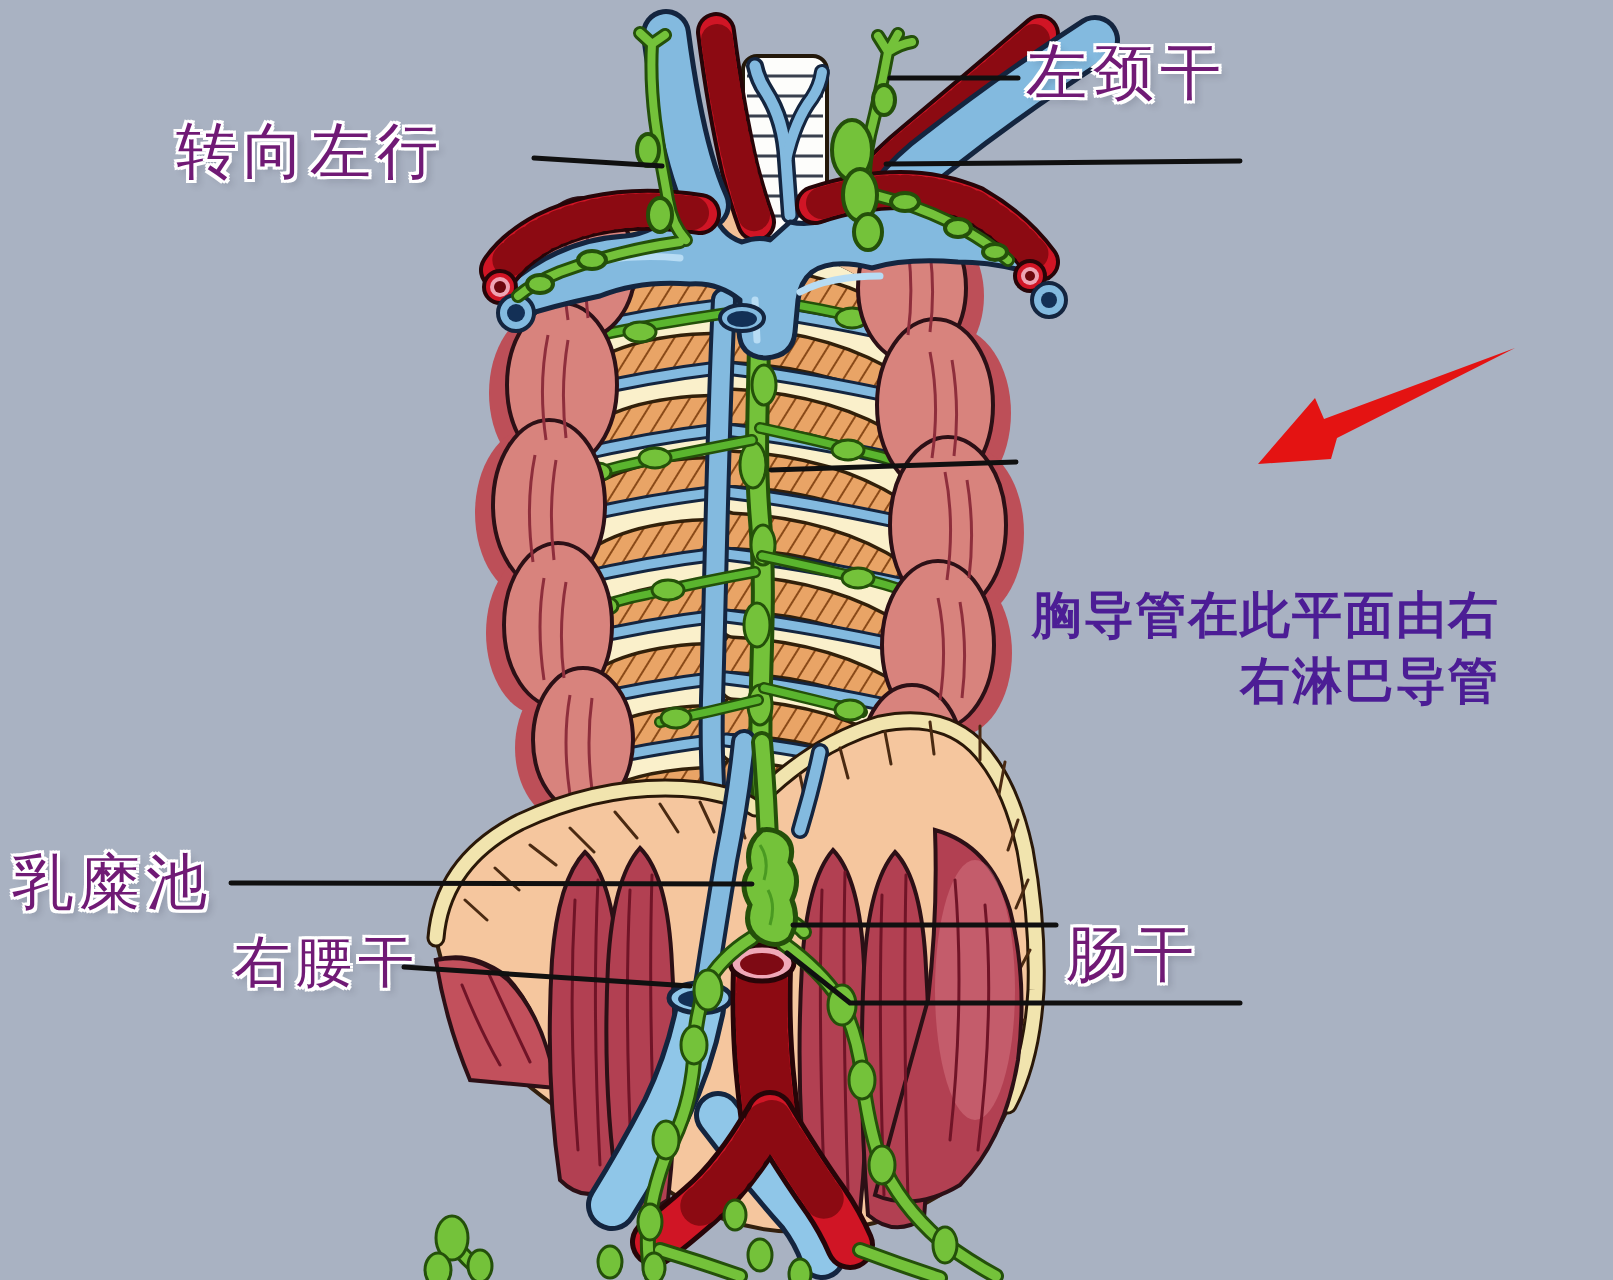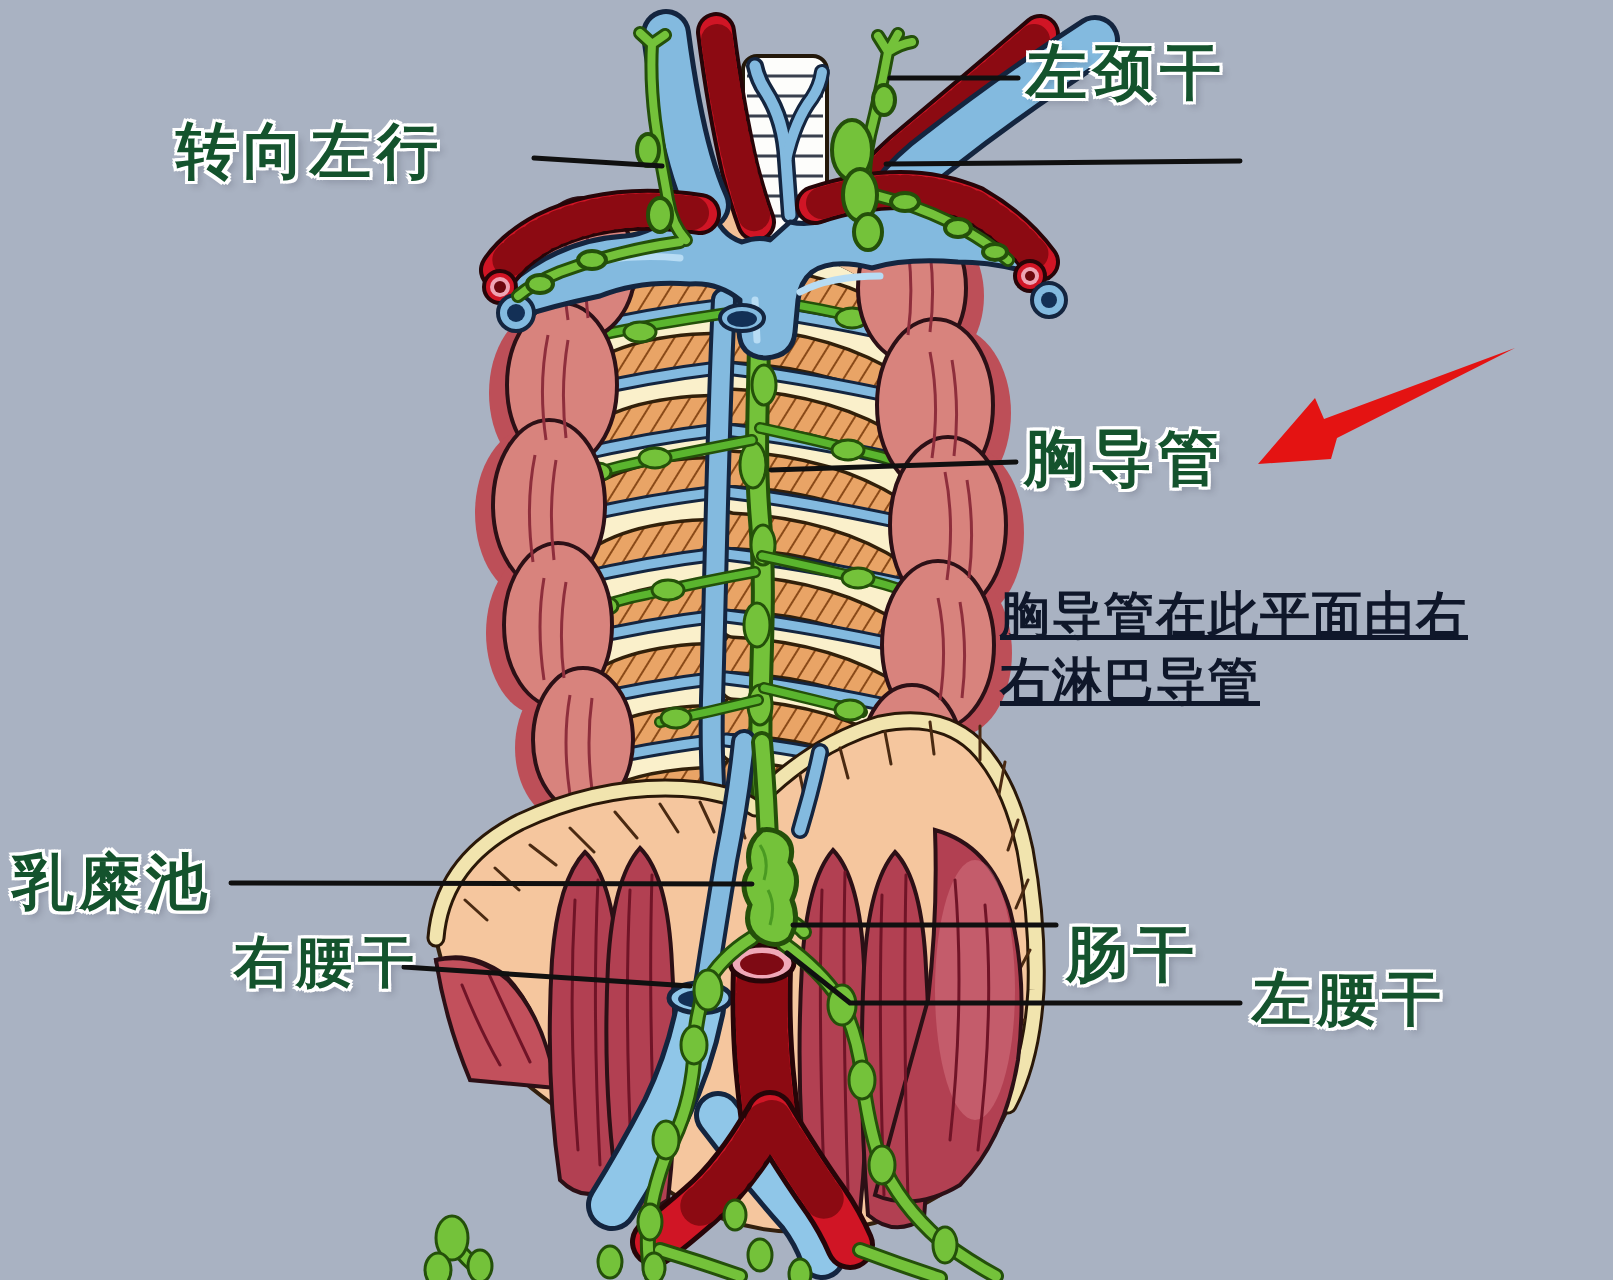--- a/index.html
+++ b/index.html
@@ -1,25 +1,25 @@
 <!DOCTYPE html>
 <html><head>
 <meta charset="utf-8">
 <style>
   html,body{margin:0;padding:0;background:#a9b2c2;}
   .stage{position:relative;width:1613px;height:1280px;overflow:hidden;
          background:#a9b2c2;font-family:"Liberation Sans","DejaVu Sans",sans-serif;}
   .stage svg{position:absolute;left:0;top:0;}
-  .anno{position:absolute;white-space:nowrap;font-weight:700;color:#14532d;
+  .anno{position:absolute;white-space:nowrap;font-weight:400;color:#701a75;
         font-size:61px;letter-spacing:6px;line-height:1;
         text-shadow:3px 0 0 #fff,-3px 0 0 #fff,0 3px 0 #fff,0 -3px 0 #fff,
                     3px 3px 0 #fff,-3px 3px 0 #fff,3px -3px 0 #fff,-3px -3px 0 #fff,
                     5px 5px 7px rgba(40,40,60,.25);}
-  .note{position:absolute;left:1000px;top:582px;width:500px;text-align:left;
-        color:#0f172a;font-weight:700;font-size:50px;letter-spacing:2px;line-height:66px;text-decoration:underline;}
+  .note{position:absolute;left:1000px;top:582px;width:500px;text-align:right;
+        color:#4c1d95;font-weight:700;font-size:50px;letter-spacing:2px;line-height:66px;}
   .note span{display:block;}
 </style>
 </head>
 <body>
 
 <div class="stage">
 <svg width="1613" height="1280" viewBox="0 0 1613 1280">
   <defs>
     <pattern id="hatch" patternUnits="userSpaceOnUse" width="15" height="15" patternTransform="rotate(32)">
       <rect width="15" height="15" fill="#e9a466"></rect>
@@ -277,23 +277,21 @@
     <path d="M404 967 L690 986"></path>
     <path d="M793 925 L1056 925"></path>
     <path d="M787 953 L850 1003 L1240 1003"></path>
   </g>
 
   <polygon points="1258,464 1315,398 1324,419 1515,348 1337,438 1331,459" fill="#e41312"></polygon>
 </svg>
 
   <div class="anno" style="left:1026px;top:42px">左颈干</div>
   <div class="anno" style="left:176px;top:121px">转向左行</div>
-  <div class="anno" style="left:1024px;top:428px">胸导管</div>
   <div class="anno" style="left:234px;top:934px;font-size:56px">右腰干</div>
   <div class="anno" style="left:12px;top:852px">乳糜池</div>
   <div class="anno" style="left:1066px;top:924px">肠干</div>
-  <div class="anno" style="left:1252px;top:970px;font-size:59px">左腰干</div>
 
   <div class="note">
     <span>胸导管在此平面由右</span>
     <span>右淋巴导管</span>
   </div>
 </div>
 
 </body></html>

